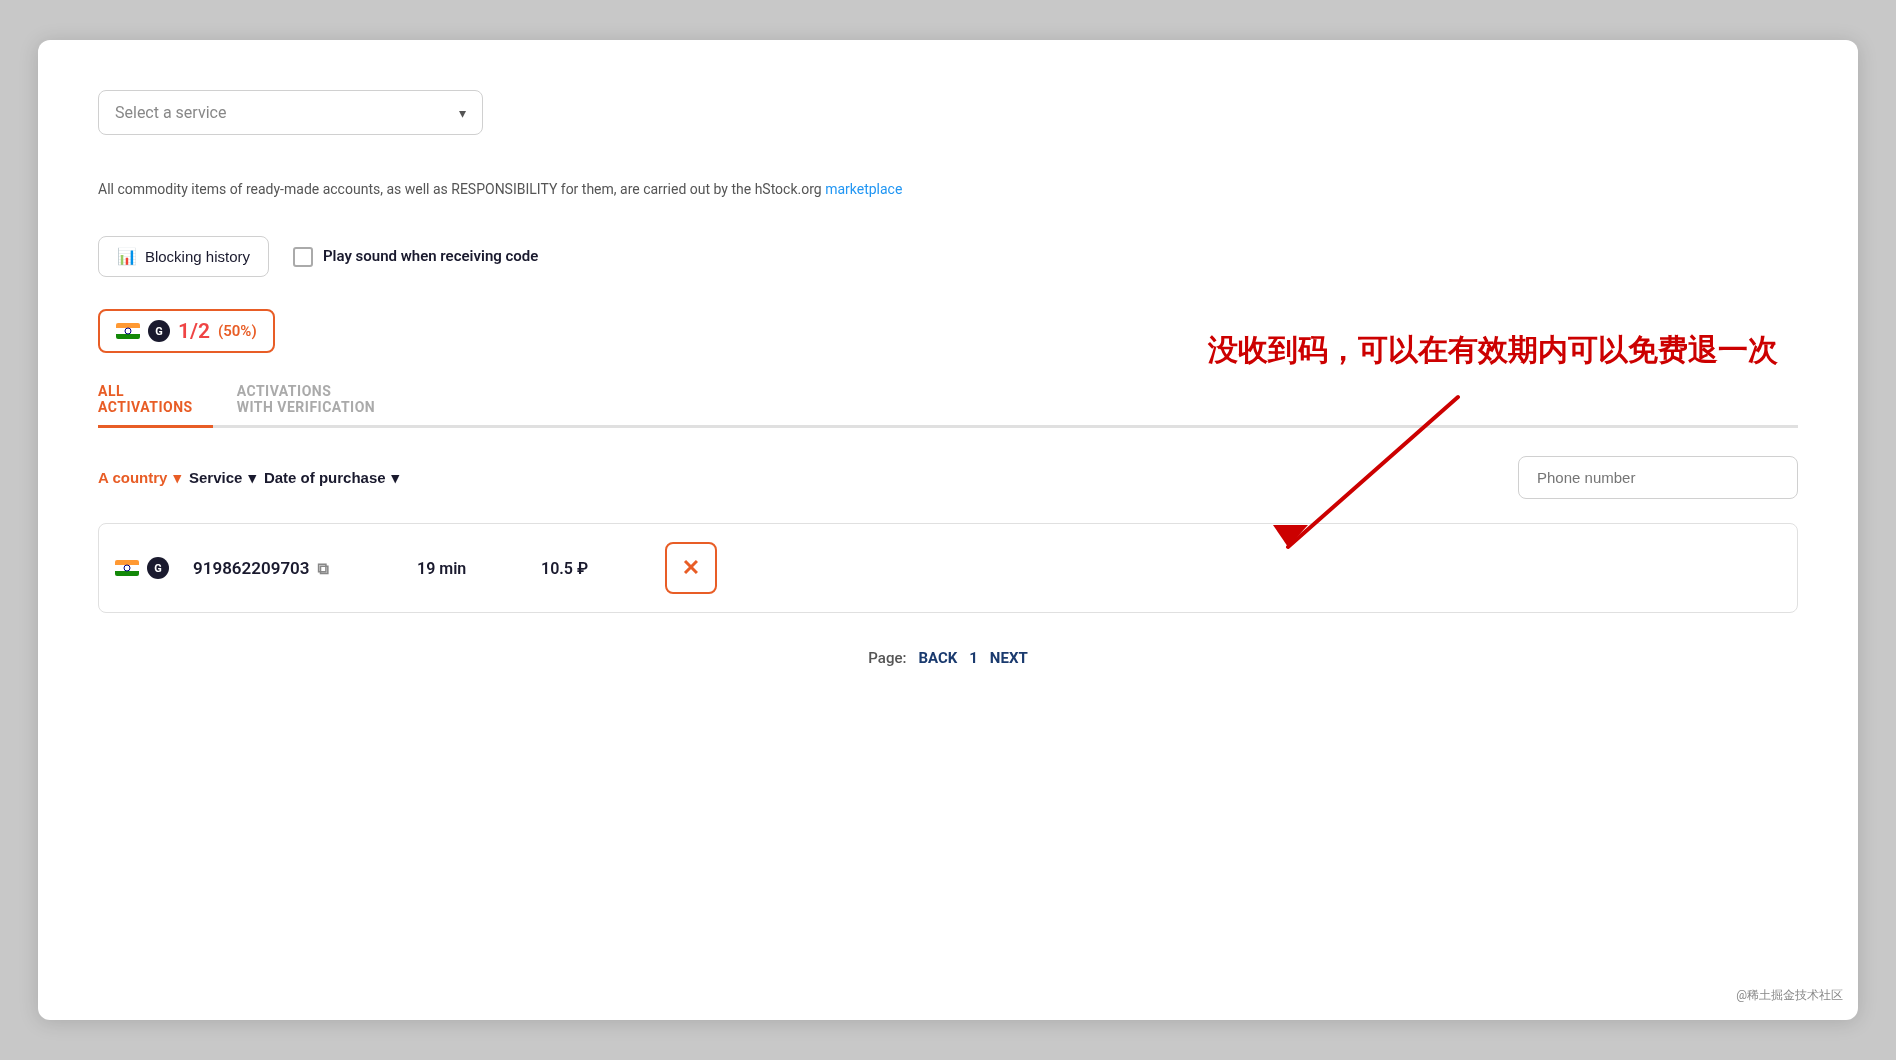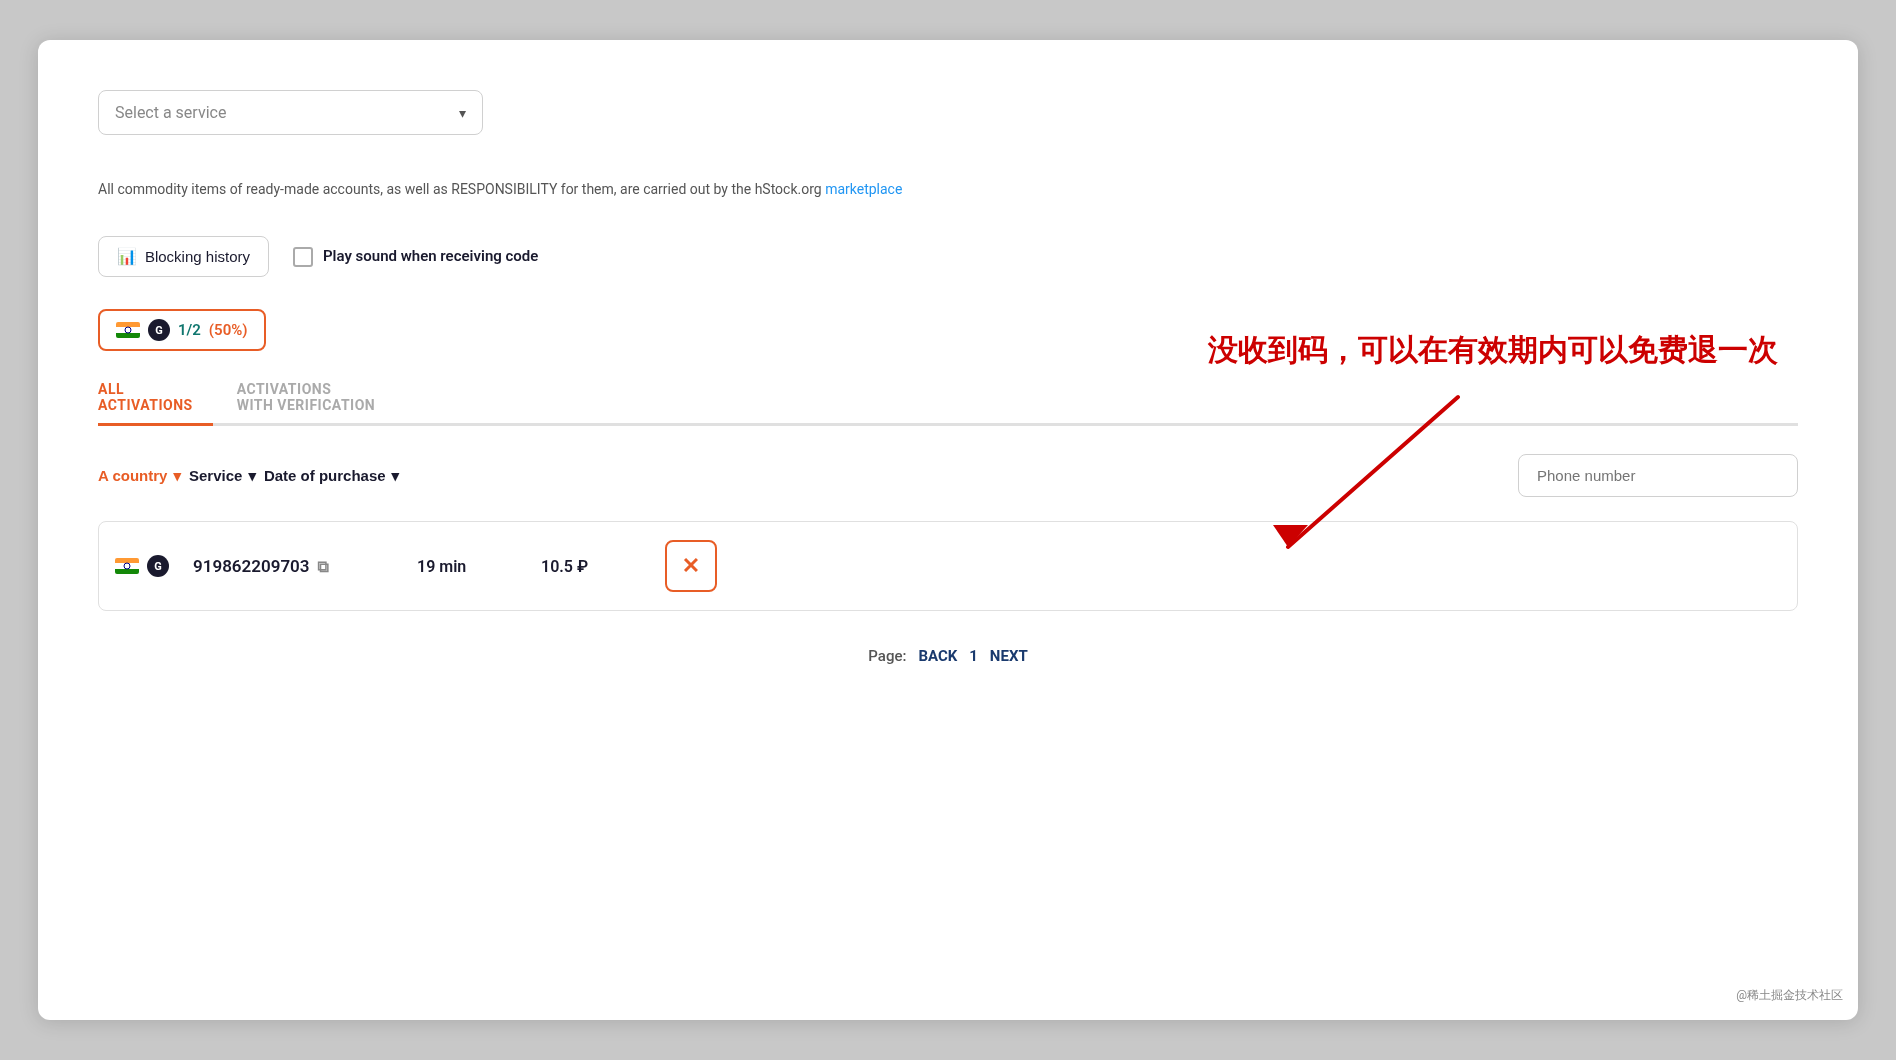--- a/index.html
+++ b/index.html
@@ -132,23 +132,23 @@
       background: #1a1a2e;
       border-radius: 50%;
       display: flex;
       align-items: center;
       justify-content: center;
       color: #fff;
       font-size: 11px;
       font-weight: bold;
     }
     .badge-text {
-      font-size: 15px;
-      font-weight: 600;
-      color: #0f766e;
+      font-size: 21px;
+      font-weight: 600;
+      color: #ef4444;
     }
     .badge-pct {
       font-size: 15px;
       font-weight: 600;
       color: #e85d26;
     }
     .tabs-area {
       margin-top: 20px;
       margin-bottom: 24px;
     }

